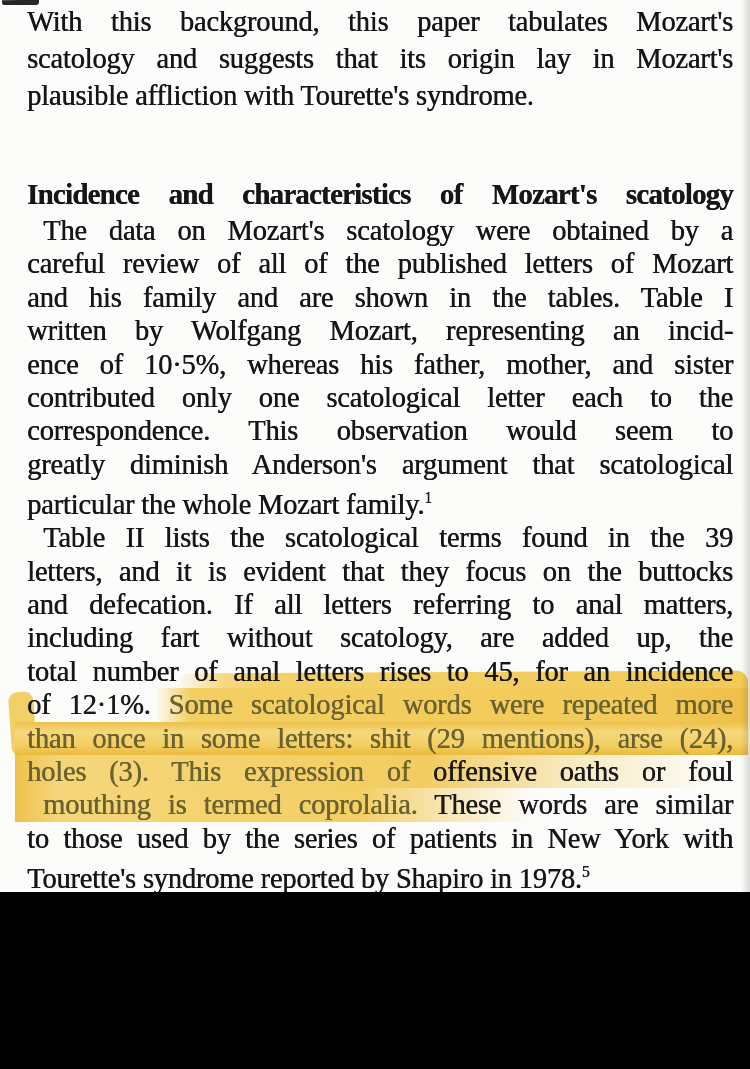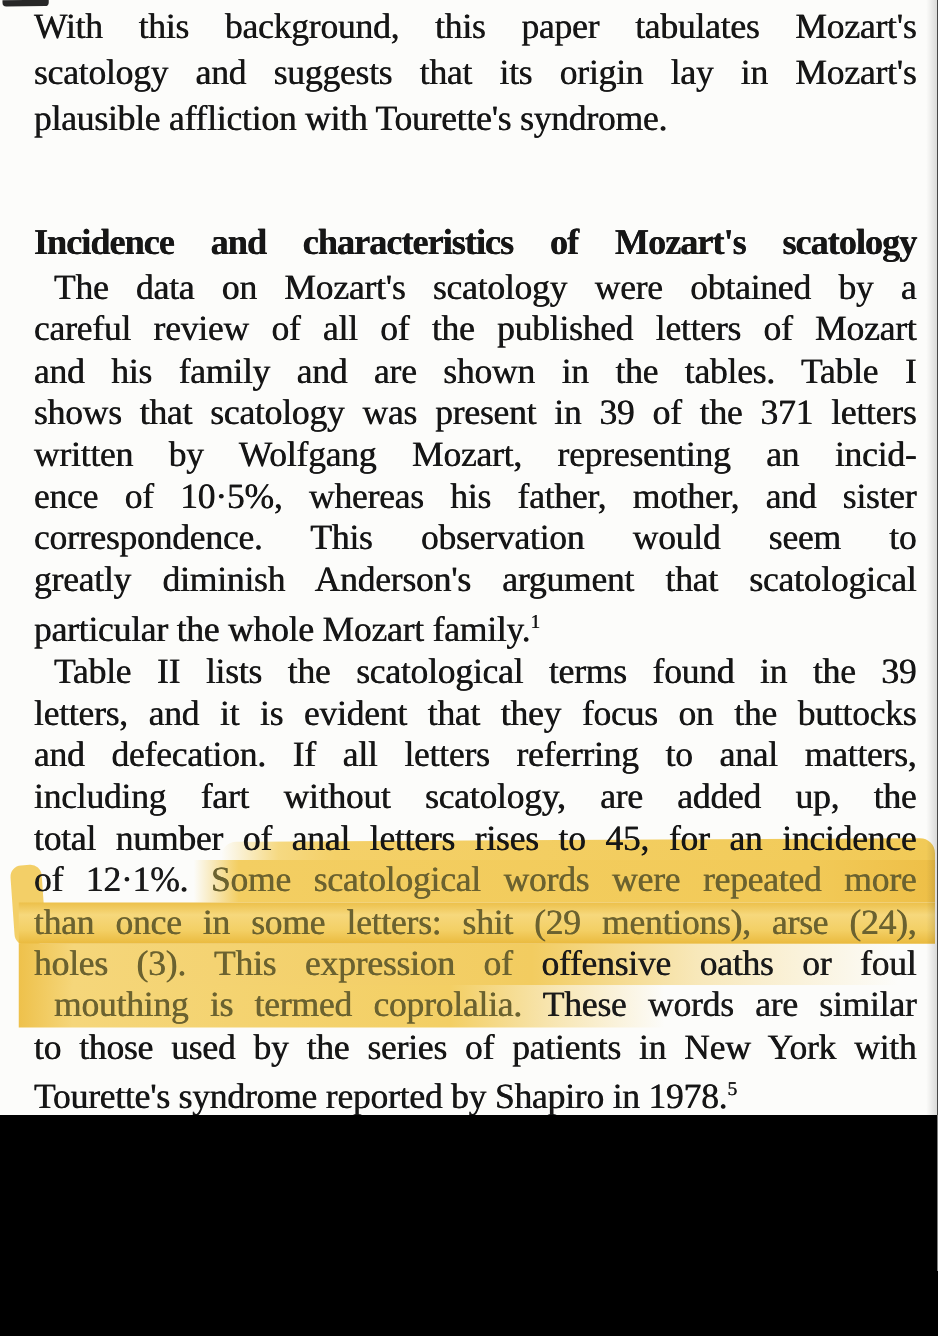--- a/index.html
+++ b/index.html
@@ -70,23 +70,23 @@
     </div>
 
     <div class="gap"></div>
 
     <h2 class="heading">Incidence and characteristics of Mozart's scatology</h2>
 
     <div>
       <div class="line indent">The data on Mozart's scatology were obtained by a</div>
       <div class="line">careful review of all of the published letters of Mozart</div>
       <div class="line">and his family and are shown in the tables. Table I</div>
-      <div class="line">shows that scatology was present in 39 of the 371 letters</div>
       <div class="line">written by Wolfgang Mozart, representing an incid-</div>
       <div class="line">ence of 10·5%, whereas his father, mother, and sister</div>
+      <div class="line">contributed only one scatological letter each to the</div>
       <div class="line">correspondence. This observation would seem to</div>
       <div class="line">greatly diminish Anderson's argument that scatological</div>
       <div class="line noj"><span>particular the whole Mozart family.</span><sup>1</sup></div>
     </div>
 
     <div>
       <div class="line indent">Table II lists the scatological terms found in the 39</div>
       <div class="line">letters, and it is evident that they focus on the buttocks</div>
       <div class="line">and defecation. If all letters referring to anal matters,</div>
       <div class="line">including fart without scatology, are added up, the</div>

